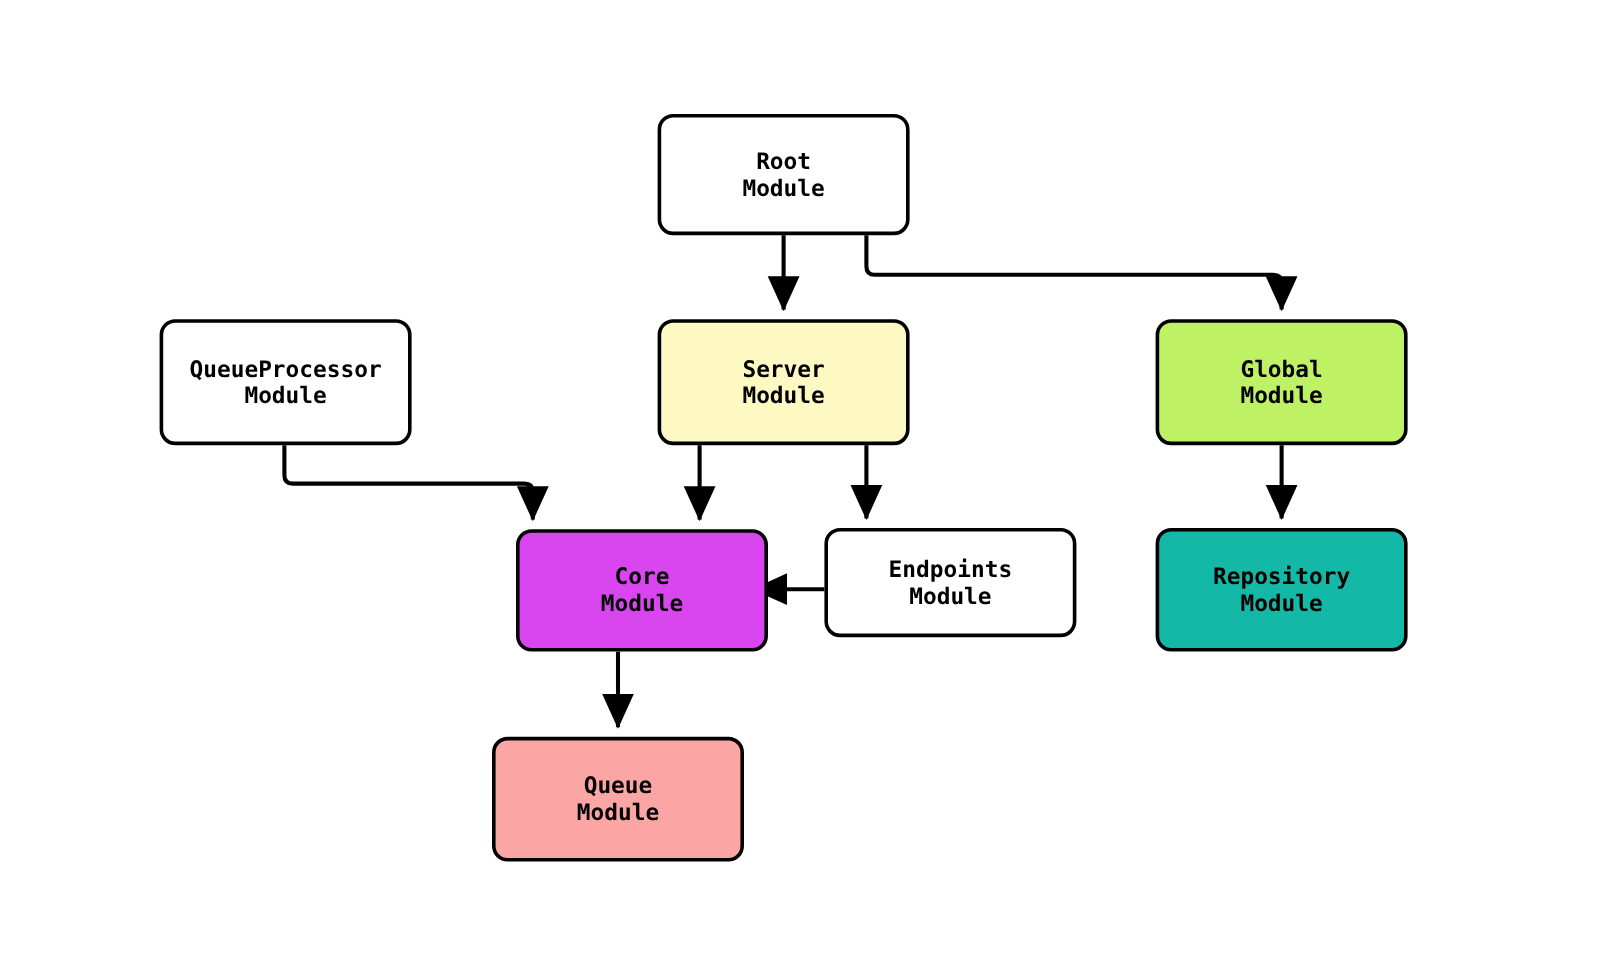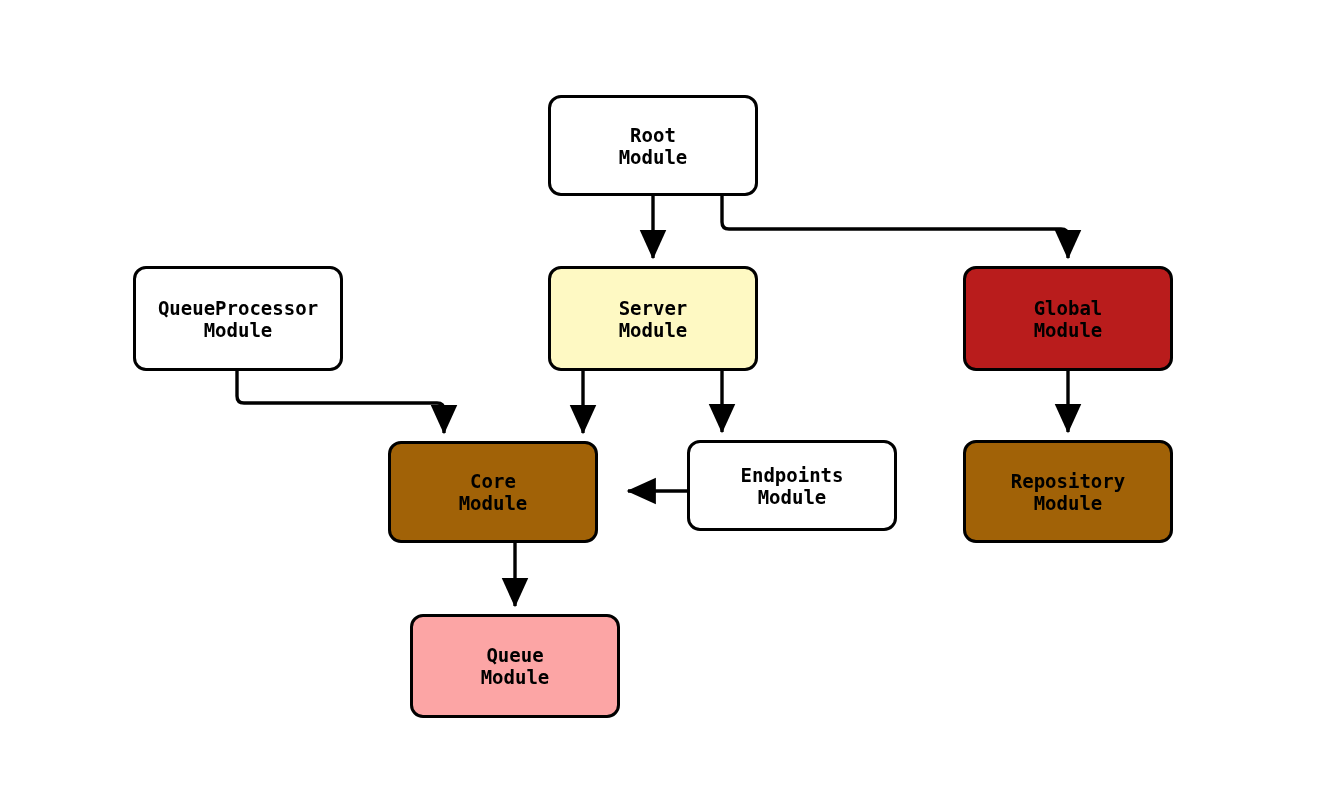--- a/index.html
+++ b/index.html
@@ -77,33 +77,33 @@
 Module</div>
       </div>
       <div class="node" style="left: 133px; top: 266px; width: 210px; height: 105px; border-color: rgb(0, 0, 0); background: rgb(255, 255, 255);">
         <div class="node-label" style="color: rgb(0, 0, 0);">QueueProcessor
 Module</div>
       </div>
       <div class="node" style="left: 548px; top: 266px; width: 210px; height: 105px; border-color: rgb(0, 0, 0); background: #fef9c3;">
         <div class="node-label" style="color: rgb(0, 0, 0);">Server
 Module</div>
       </div>
-      <div class="node" style="left: 963px; top: 266px; width: 210px; height: 105px; border-color: rgb(0, 0, 0); background: #b91c1c;">
+      <div class="node" style="left: 963px; top: 266px; width: 210px; height: 105px; border-color: rgb(0, 0, 0); background: #bef264;">
         <div class="node-label" style="color: rgb(0, 0, 0);">Global
 Module</div>
       </div>
-      <div class="node" style="left: 388px; top: 441px; width: 210px; height: 102px; border-color: rgb(0, 0, 0); background: #a16207;">
+      <div class="node" style="left: 430px; top: 441px; width: 210px; height: 102px; border-color: rgb(0, 0, 0); background: #d946ef;">
         <div class="node-label" style="color: rgb(0, 0, 0);">Core
 Module</div>
       </div>
       <div class="node" style="left: 687px; top: 440px; width: 210px; height: 91px; border-color: rgb(0, 0, 0); background: rgb(255, 255, 255);">
         <div class="node-label" style="color: rgb(0, 0, 0);">Endpoints
 Module</div>
       </div>
-      <div class="node" style="left: 963px; top: 440px; width: 210px; height: 103px; border-color: rgb(0, 0, 0); background: #a16207;">
+      <div class="node" style="left: 963px; top: 440px; width: 210px; height: 103px; border-color: rgb(0, 0, 0); background: #14b8a6;">
         <div class="node-label" style="color: rgb(0, 0, 0);">Repository
 Module</div>
       </div>
       <div class="node" style="left: 410px; top: 614px; width: 210px; height: 104px; border-color: rgb(0, 0, 0); background: #fca5a5;">
         <div class="node-label" style="color: rgb(0, 0, 0);">Queue
 Module</div>
       </div>
     </div>
 
 </div>

